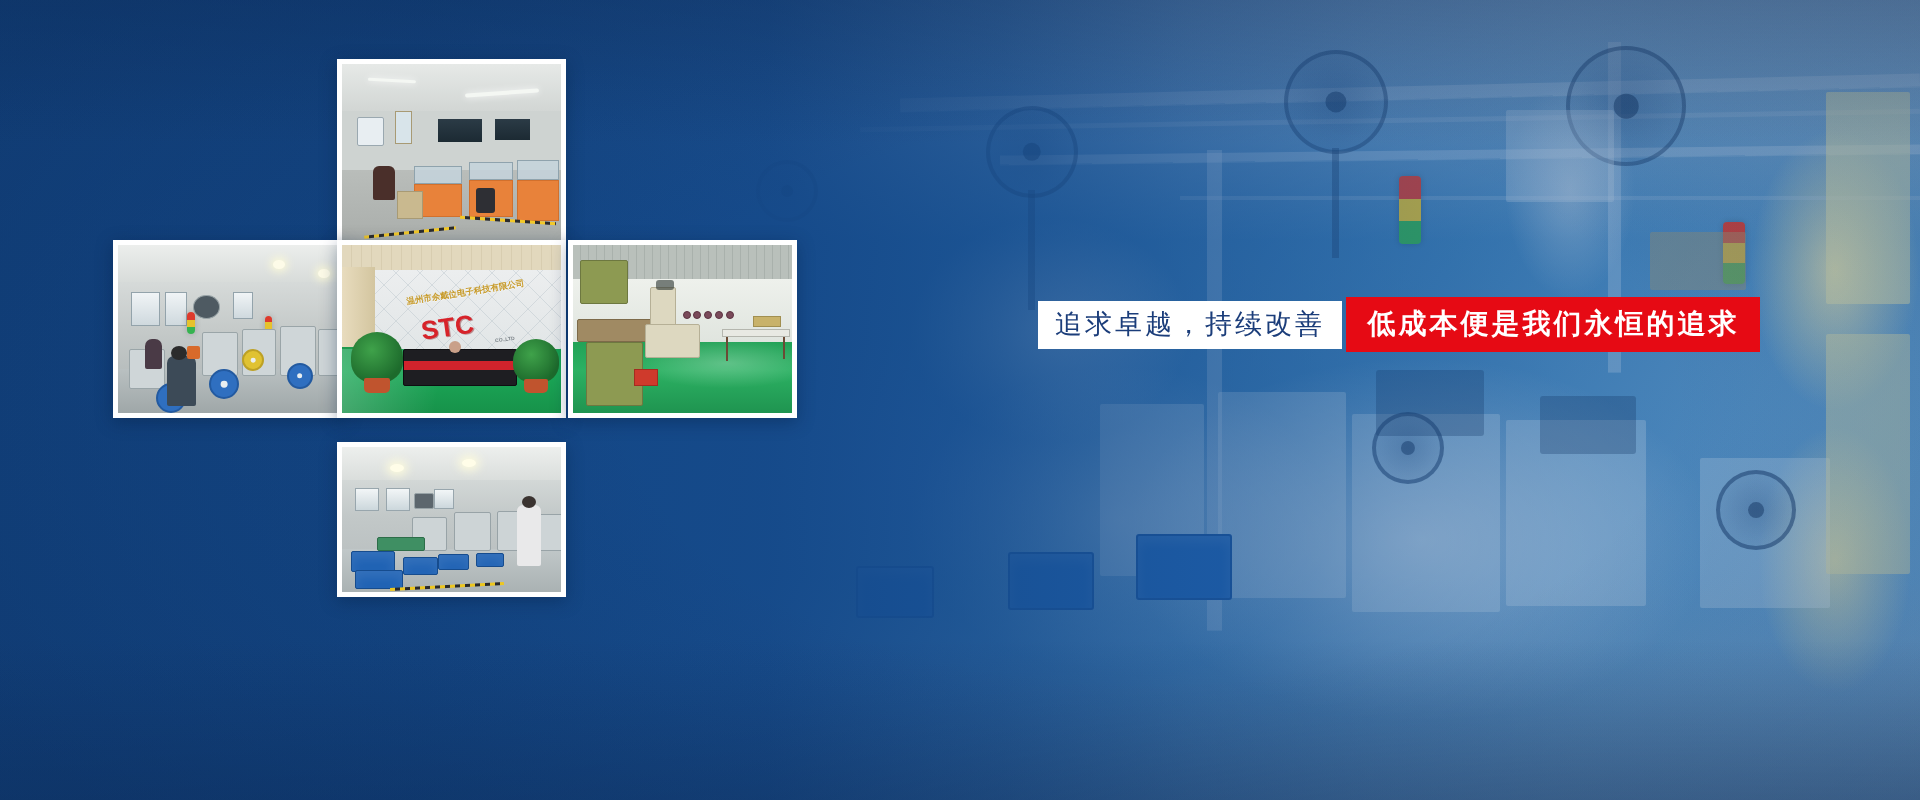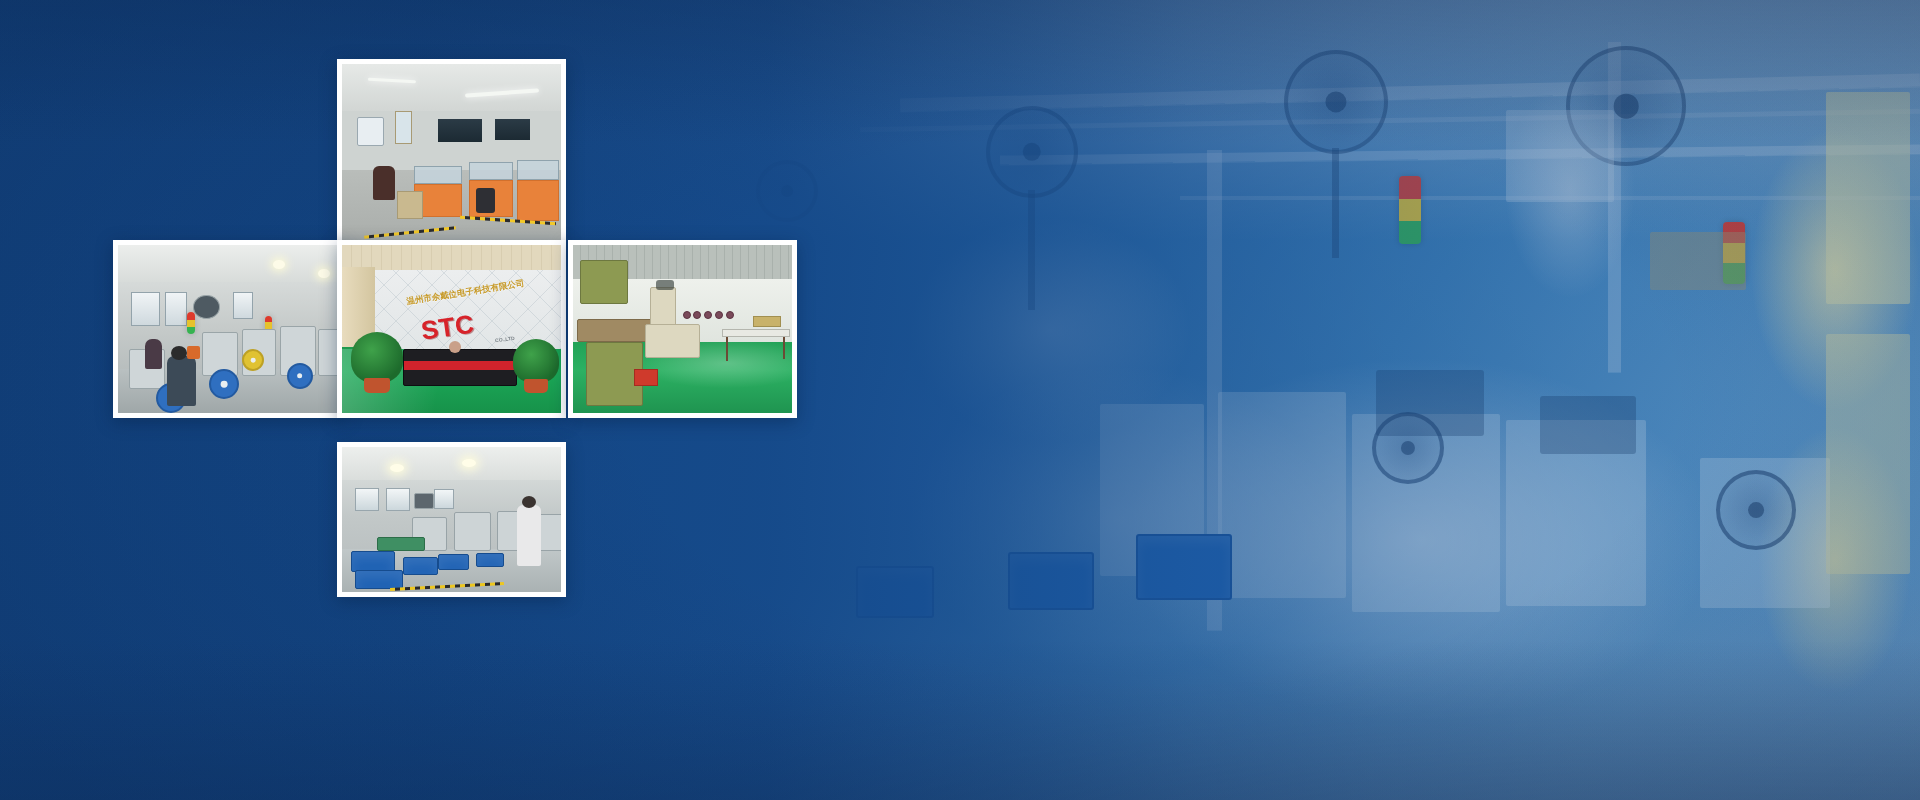--- a/index.html
+++ b/index.html
@@ -421,15 +421,17 @@
         <div class="crate" style="left:28%;top:76%;width:16%;height:12%;"></div>
         <div class="crate" style="left:44%;top:74%;width:14%;height:11%;"></div>
         <div class="crate" style="left:61%;top:73%;width:13%;height:10%;"></div>
         <div class="mach" style="left:16%;top:62%;width:22%;height:10%;background:#3f8f63;border-color:#2d6d49;"></div>
         <div class="tape" style="left:22%;top:95%;width:52%;transform:rotate(-3deg);"></div>
       </div>
     </div>
   </div>
 
   <div class="textblock">
+    <div class="t-sub1">追求卓越，持续改善</div>
+    <div class="t-sub2">低成本便是我们永恒的追求</div>
   </div>
 
 </div>
 
 </body></html>

